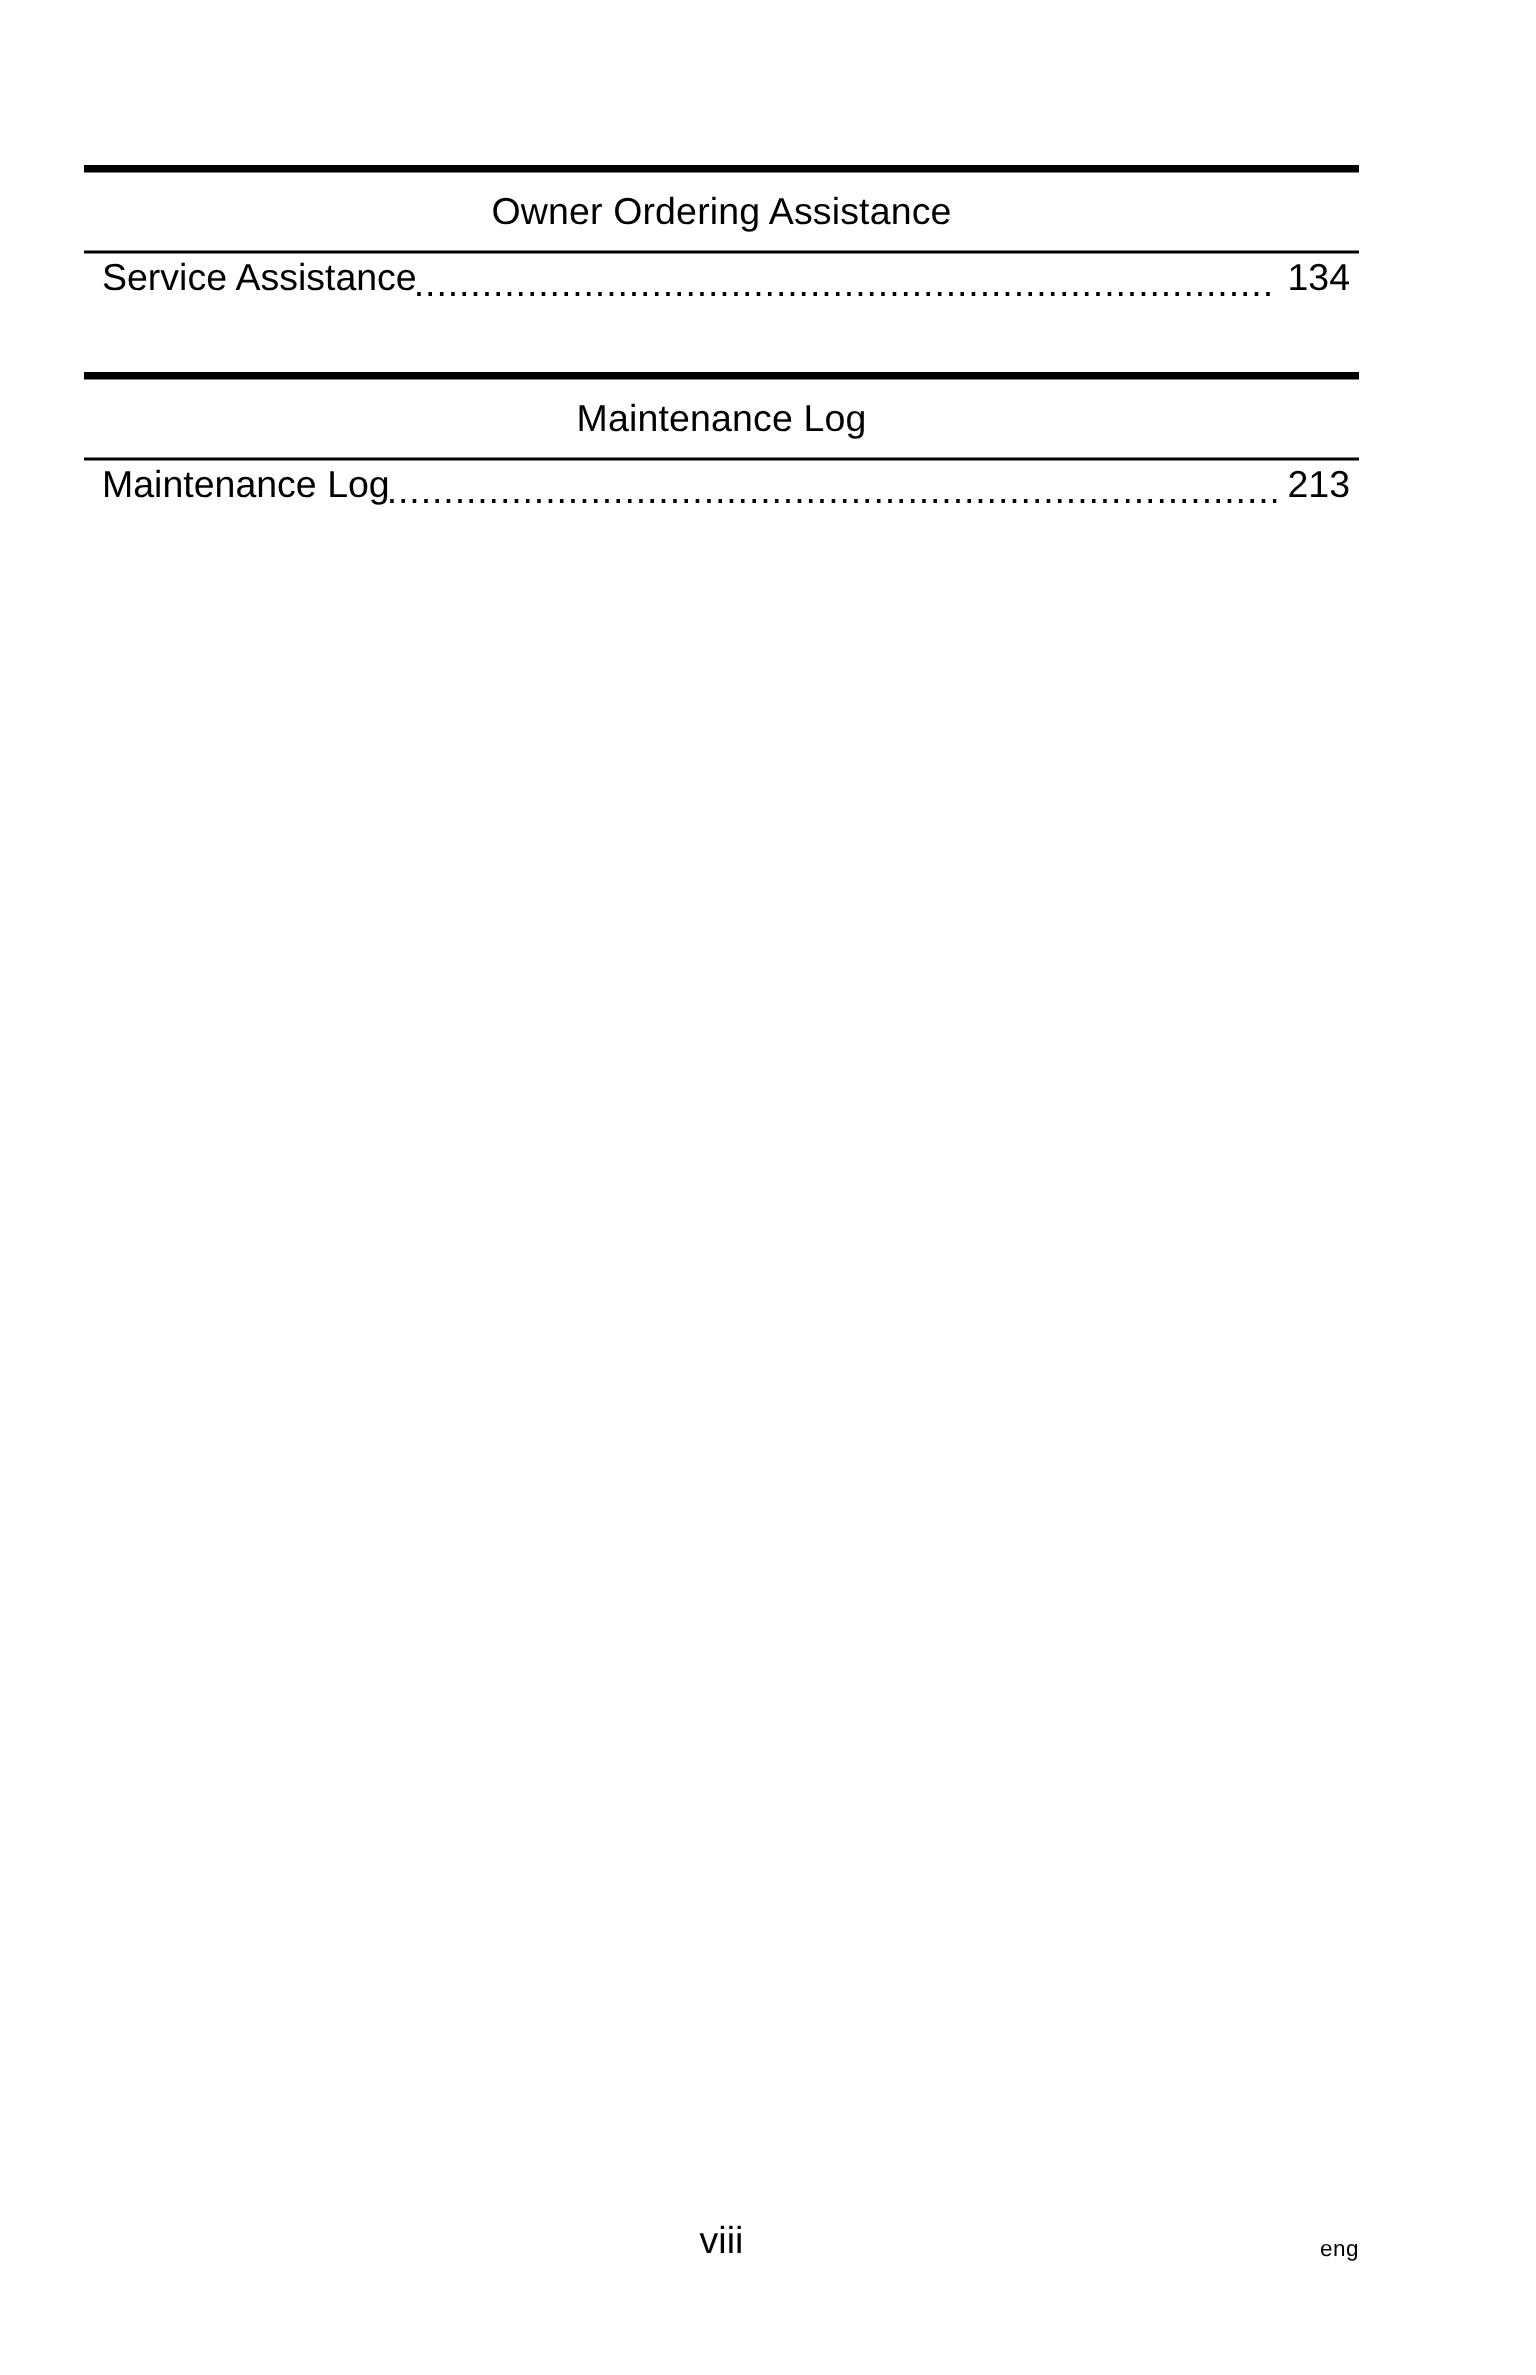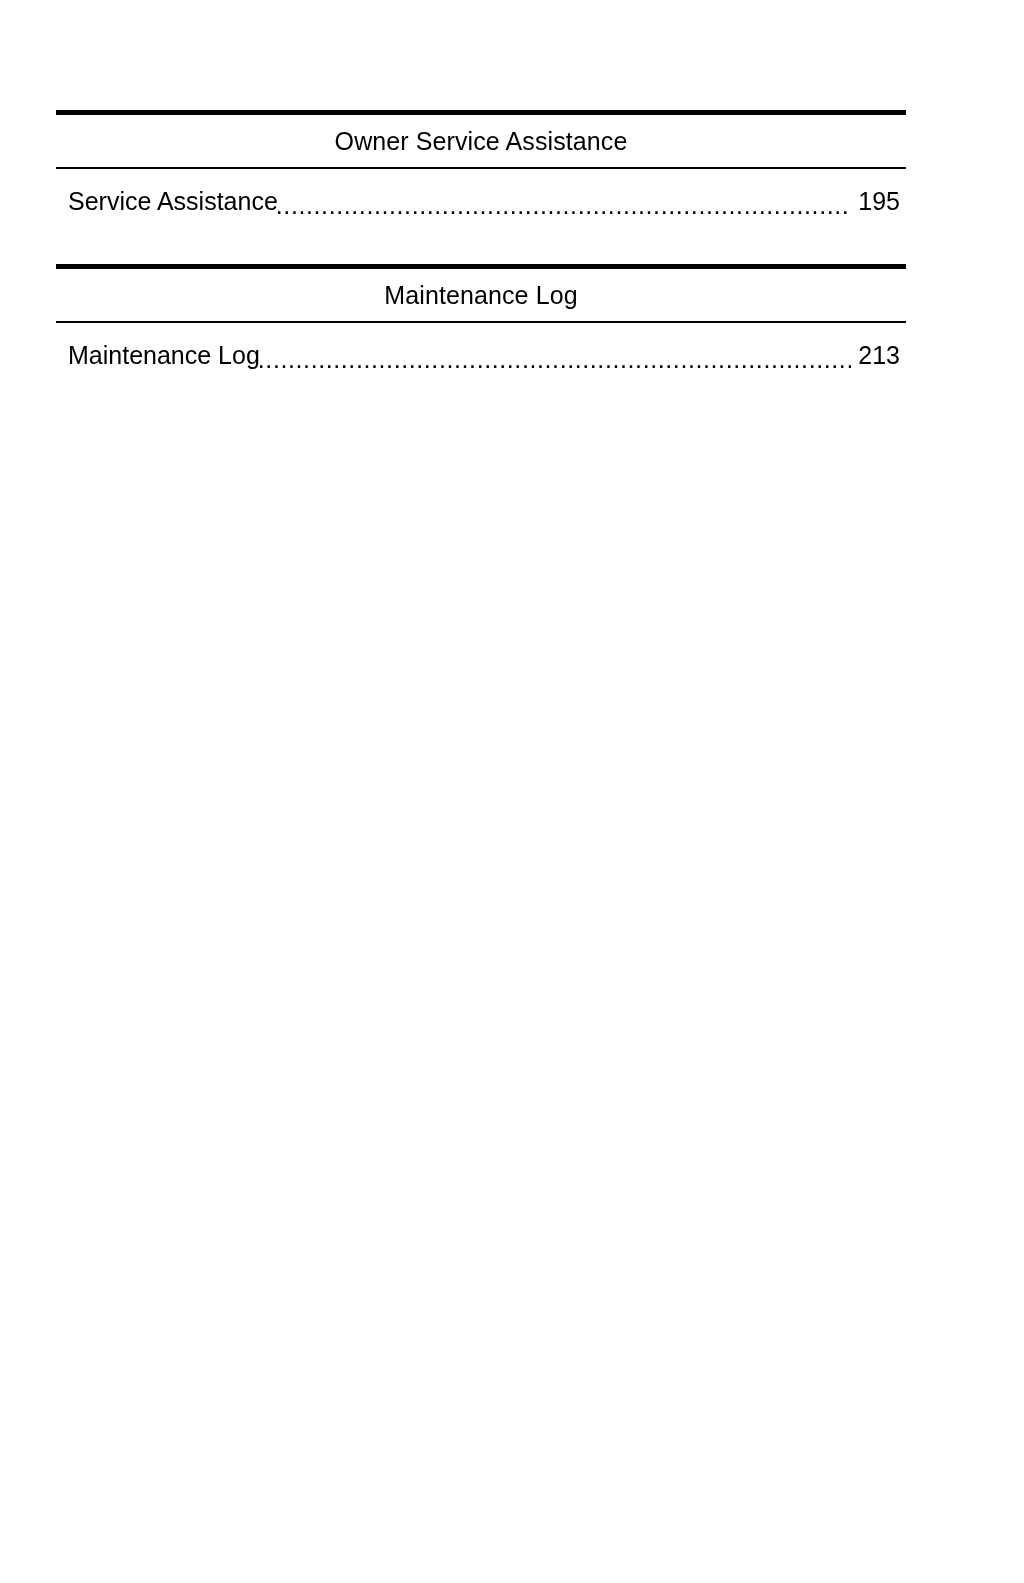--- a/index.html
+++ b/index.html
@@ -50,21 +50,20 @@
     text-align: center;
     font-size: 25px;
     line-height: 1.0;
     padding: 14px 0 13px 0;
     letter-spacing: 0.1px;
     font-weight: 400;
   }
 
   
   .entries {
-    padding-top: 16px;
   }
   .entry {
     display: flex;
     align-items: flex-end;
     font-size: 25px;
     line-height: 1.31;
     padding: 0 6px 0 12px;
     white-space: nowrap;
   }
   .entry-title {
@@ -119,42 +118,46 @@
 </style>
 </head>
 <body>
 
 <div class="page">
 
   <div class="content">
 
     <div class="section">
       <div class="rule-thick"></div>
-      <div class="section-heading">Owner Service Assistance</div>
+      <div class="section-heading">Owner Ordering Assistance</div>
       <div class="rule-thin"></div>
 
       <div class="entries">
         <div class="entry gap-wide">
           <span class="entry-title">Service Assistance</span>
           <span class="entry-leader"></span>
-          <span class="entry-page">195</span>
+          <span class="entry-page">134</span>
         </div>
       </div>
     </div>
 
     <div class="section">
       <div class="rule-thick"></div>
       <div class="section-heading">Maintenance Log</div>
       <div class="rule-thin"></div>
 
       <div class="entries">
         <div class="entry gap-wide">
           <span class="entry-title">Maintenance Log</span>
           <span class="entry-leader"></span>
           <span class="entry-page">213</span>
         </div>
       </div>
     </div>
 
   </div>
 
+  <div class="footer">
+    <div class="folio">viii</div>
+    <div class="lang">eng</div>
+  </div>
 
 </div>
 
 </body></html>

